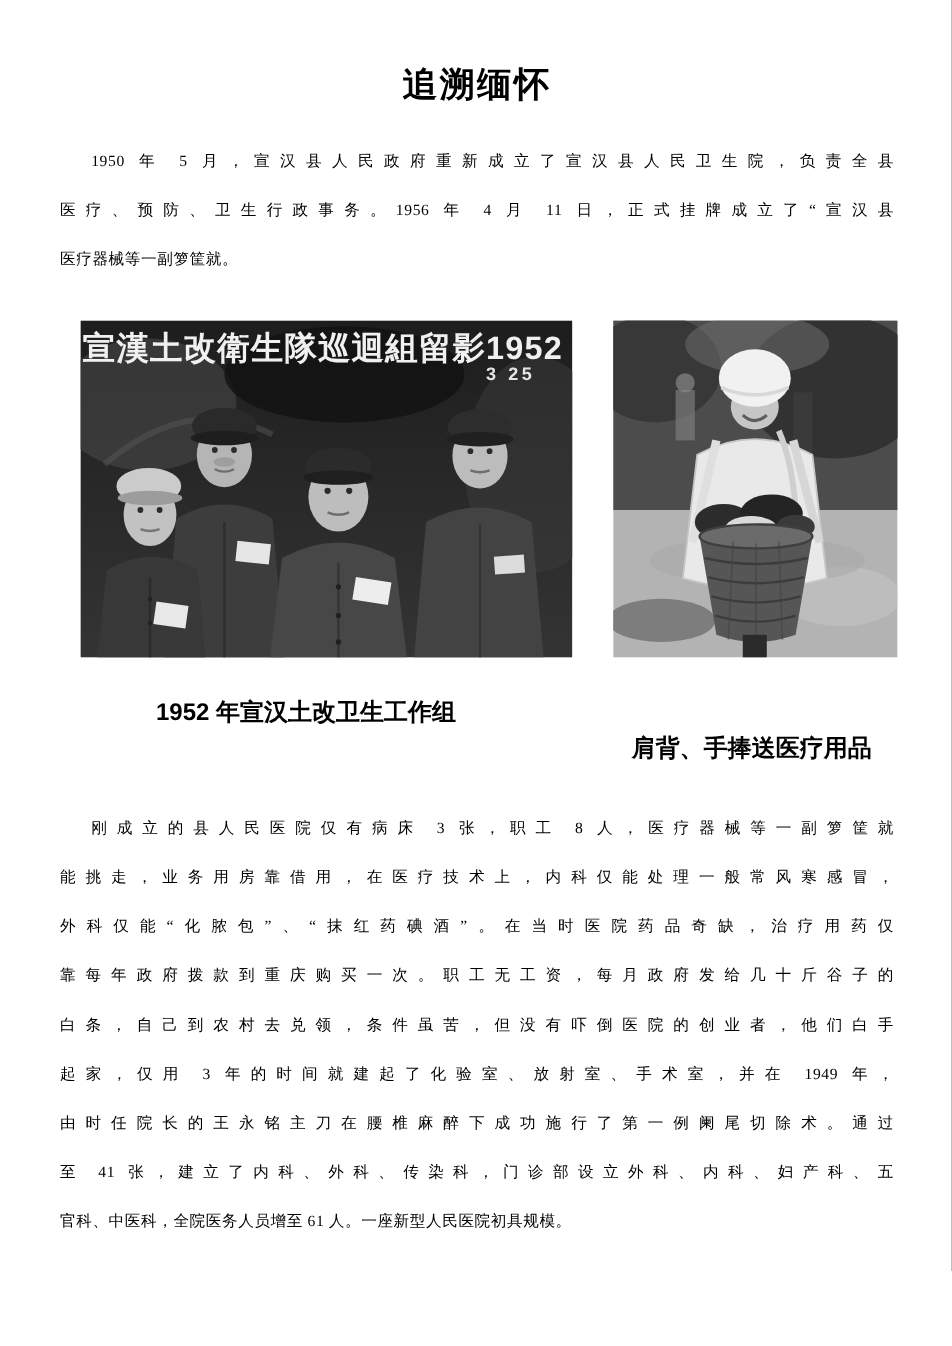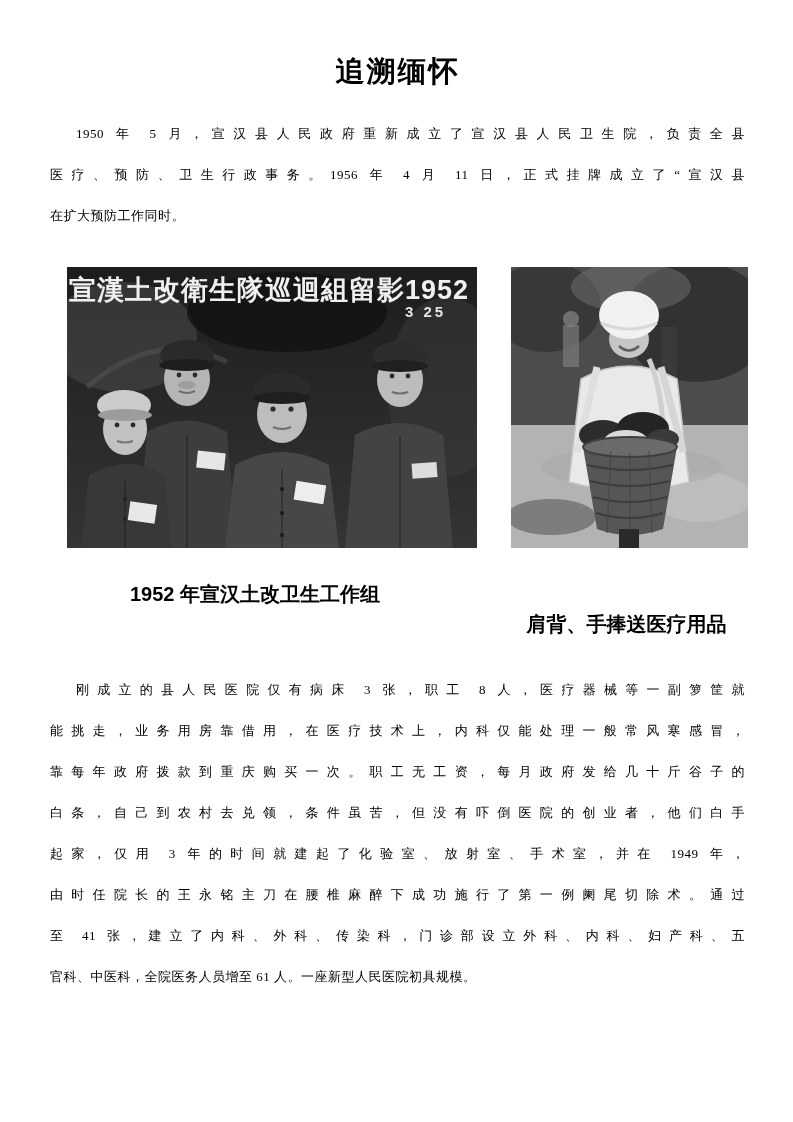--- a/index.html
+++ b/index.html
@@ -62,21 +62,21 @@
 </head>
 <body>
 
 <div class="page">
 
   <h1 class="doc-title">追溯缅怀</h1>
 
   <div class="para p1">
     <div class="line indent">1950 年 5 月，宣汉县人民政府重新成立了宣汉县人民卫生院，负责全县</div>
     <div class="line">医疗、预防、卫生行政事务。1956 年 4 月 11 日，正式挂牌成立了“宣汉县</div>
-    <div class="line endline">在扩大预防工作同时。</div>
+    <div class="line endline">医疗器械等一副箩筐就。</div>
   </div>
 
   <div class="photo-row">
 
     <figure class="photo">
       <svg width="410" height="281" viewBox="0 0 410 281">
         <defs>
           <linearGradient id="bgL" x1="0" y1="0" x2="0" y2="1">
             <stop offset="0" stop-color="#1d1d1d"></stop>
             <stop offset="1" stop-color="#343434"></stop>
@@ -200,20 +200,21 @@
   </div>
 
   <div class="caption-row">
     <div class="caption cap-left">1952 年宣汉土改卫生工作组</div>
     <div class="caption cap-right">肩背、手捧送医疗用品</div>
   </div>
 
   <div class="para p2">
     <div class="line indent">刚成立的县人民医院仅有病床 3 张，职工 8 人，医疗器械等一副箩筐就</div>
     <div class="line">能挑走，业务用房靠借用，在医疗技术上，内科仅能处理一般常风寒感冒，</div>
+    <div class="line">外科仅能“化脓包”、“抹红药碘酒”。在当时医院药品奇缺，治疗用药仅</div>
     <div class="line">靠每年政府拨款到重庆购买一次。职工无工资，每月政府发给几十斤谷子的</div>
     <div class="line">白条，自己到农村去兑领，条件虽苦，但没有吓倒医院的创业者，他们白手</div>
     <div class="line">起家，仅用 3 年的时间就建起了化验室、放射室、手术室，并在 1949 年，</div>
     <div class="line">由时任院长的王永铭主刀在腰椎麻醉下成功施行了第一例阑尾切除术。通过</div>
     <div class="line">至 41 张，建立了内科、外科、传染科，门诊部设立外科、内科、妇产科、五</div>
     <div class="line endline">官科、中医科，全院医务人员增至 61 人。一座新型人民医院初具规模。</div>
   </div>
 
 </div>
 

